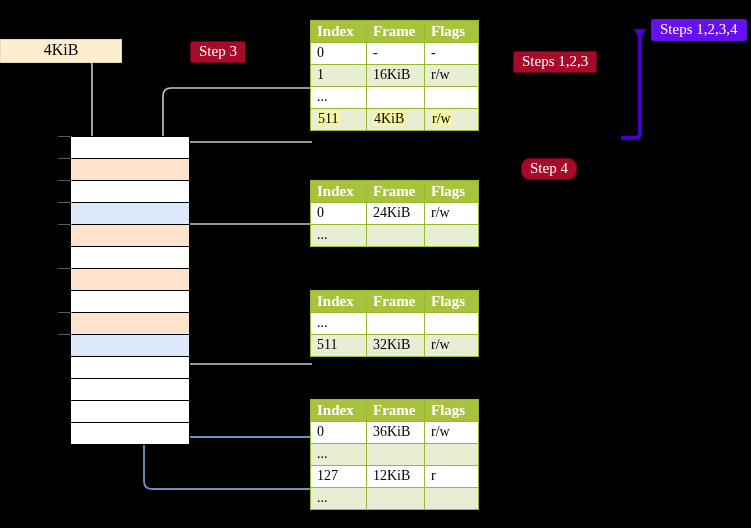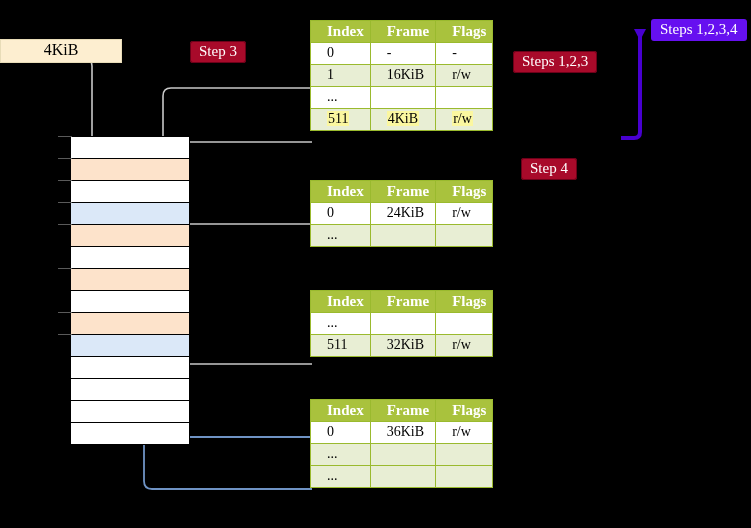--- a/index.html
+++ b/index.html
@@ -26,21 +26,21 @@
           border-top:1px solid #000;}
   .memrow.last{border-bottom:1px solid #000;}
   .memrow.w{background:#ffffff;}
   .memrow.o{background:#fde3cb;}
   .memrow.b{background:#dbe8f8;}
   .tick{position:absolute;height:1px;background:#5a5a5a;}
 
   
   .ptable{position:absolute;border-collapse:collapse;
           font-size:14px;line-height:16px;background:#fff;}
-  .ptable td,.ptable th{border:1px solid #9aba2e;padding:2px 6px 3px 16px;
+  .ptable td,.ptable th{border:1px solid #9aba2e;padding:2px 6px 3px 6px;
           text-align:left;font-weight:normal;vertical-align:middle;height:18px;
           box-sizing:border-box;}
   .ptable th{background:#a9c23d;color:#ffffff;font-weight:bold;font-size:15px;}
   .ptable tr.alt td{background:#e8eed4;}
   .ptable tr.plain td{background:#ffffff;}
   .hl{background:#fbf7a0;padding:0 1px;}
   .c-index{width:56px;}
   .c-frame{width:58px;}
   .c-flags{width:54px;margin-left:7px;}
 </style>
@@ -106,21 +106,21 @@
   </div>
 
 <div class="sizebox" id="sizebox" style="left: 0px; top: 39px; width: 120px; height: 22px; background: rgb(253, 238, 208);">
   <span>4KiB</span>
 </div>
 
 <div id="badges">
     <div class="badge red" style="left: 190px; top: 41px; background: rgb(168, 10, 42);">Step 3</div>
     <div class="badge red" style="left: 513px; top: 19px; background: rgb(168, 10, 42); margin-top: 32px;">Steps 1,2,3</div>
     <div class="badge violet" style="left: 651px; top: 19px; background: rgb(102, 16, 240);">Steps 1,2,3,4</div>
-    <div class="badge red" style="left: 521px; top: 158px; background: rgb(168, 10, 42);">Step 4</div>
+    <div class="badge red" style="left: 521px; top: 158px; background: rgb(168, 10, 42); border-radius: 9px;">Step 4</div>
   </div>
 
 <div id="tables">
     <table class="ptable" style="left: 310px; top: 20px;">
       <thead>
         <tr>
           <th class="c-index">Index</th>
           <th class="c-frame">Frame</th>
           <th class="c-flags">Flags</th>
         </tr>
@@ -201,20 +201,25 @@
       <tbody>
         <tr class="plain">
           <td class="c-index">0</td>
           <td class="c-frame">36KiB</td>
           <td class="c-flags">r/w</td>
         </tr>
         <tr class="alt">
           <td class="c-index">...</td>
           <td class="c-frame"></td>
           <td class="c-flags"></td>
+        </tr>
+        <tr class="plain">
+          <td class="c-index">127</td>
+          <td class="c-frame">12KiB</td>
+          <td class="c-flags">r</td>
         </tr>
         <tr class="alt">
           <td class="c-index">...</td>
           <td class="c-frame"></td>
           <td class="c-flags"></td>
         </tr>
       </tbody>
     </table>
   </div>
 

